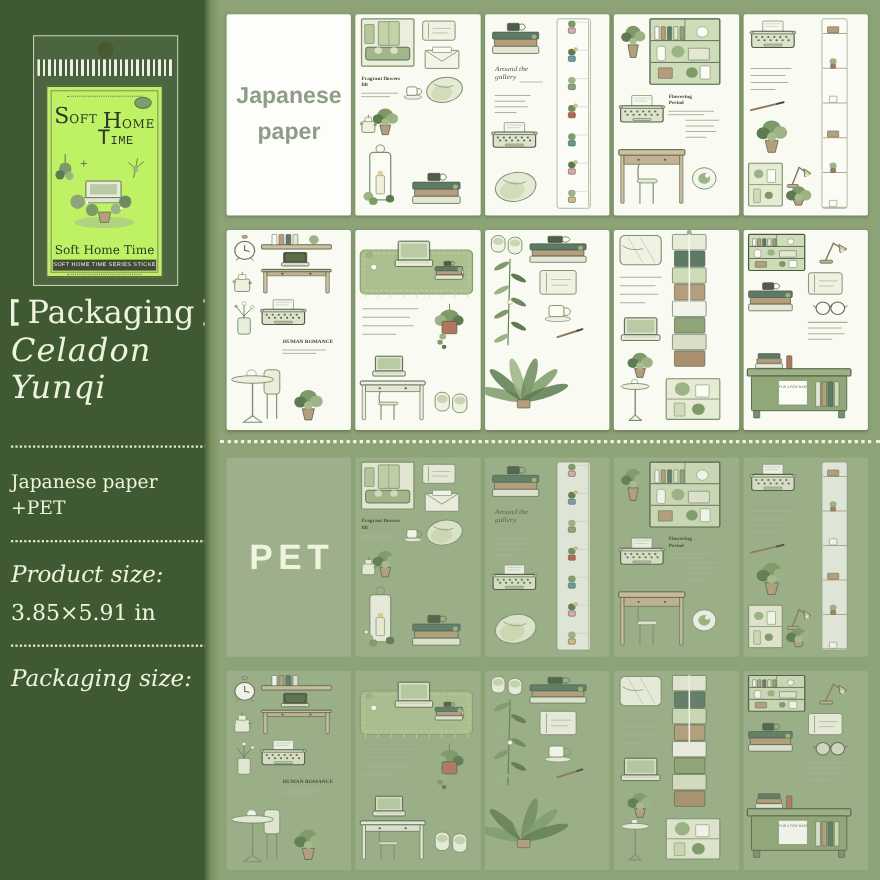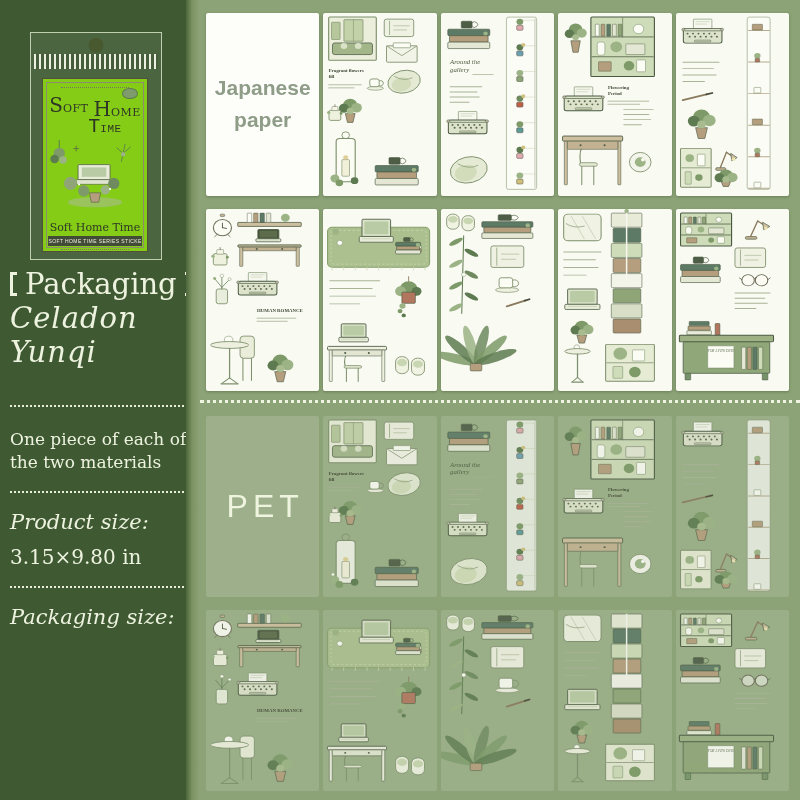--- a/index.html
+++ b/index.html
@@ -8,21 +8,21 @@
   
   .sidebar{position:absolute;left:0;top:0;width:200px;height:800px;background:#3F5A33;}
   .edge{position:absolute;left:186px;top:0;width:14px;height:800px;
         background:linear-gradient(90deg,#4c6539,#7d9363 45%,#8CA377);}
   .bag{position:relative;margin:32px 0 0 30px;width:130px;height:226px;
        border:1px solid rgba(222,232,206,.8);background:rgba(255,255,255,.07);}
   .hole{position:absolute;top:5px;left:50%;transform:translateX(-50%);
         width:15px;height:15px;border-radius:50%;background:#48592f;}
   .stripes{position:absolute;top:21px;left:3px;right:3px;height:15px;
         background:repeating-linear-gradient(90deg,rgba(244,248,234,.95) 0 2px,rgba(40,60,30,.18) 2px 5px);}
-  .plabel{position:absolute;left:11px;top:45px;width:106px;height:174px;background:#84cc16;
+  .plabel{position:absolute;left:11px;top:45px;width:106px;height:174px;background:#bef264;
         border:1px solid #50503b;box-sizing:border-box;text-align:center;padding:5px 4px 3px;}
   .plabel .inner{position:absolute;inset:3px;border:1px solid #8c8c6f;pointer-events:none;}
   .tinyrow{margin:1px auto 0;width:70%;border-bottom:1px dotted #77775e;height:2px;}
   .badge{position:absolute;top:9px;right:9px;width:14px;height:9px;border-radius:50%;
         background:#7f9c6d;border:1px solid #5c7a4e;}
   .ptitle{margin-top:7px;font-family:"DejaVu Serif",serif;color:#2e3626;line-height:1.05;}
   .ptitle .cap{font-size:20px;}
   .ptitle .rest{font-size:11px;letter-spacing:.5px;}
   .ptitle .tline2{margin-left:20px;font-family:Liberation Mono, monospace;}
   .ptitle .w2{position:relative;top:4px;}
@@ -48,21 +48,21 @@
   #paper-section{top:0;}
   #pet-section{top:400px;border-top:3px dotted #eef3e2;}
   .cell{border-radius:2px;overflow:hidden;position:relative;}
   .sheet.paper{background:#f9faf2;box-shadow:0 1px 3px rgba(25,40,15,.3);}
   .sheet.pet{background:rgba(255,255,255,.13);}
   .sheet.pet .art{opacity:.88;}
   .label-card.paper{background:#fdfefa;box-shadow:0 1px 3px rgba(25,40,15,.3);
         display:flex;align-items:center;justify-content:center;text-align:center;}
   .label-card.pet{background:rgba(255,255,255,.15);display:flex;align-items:center;justify-content:center;}
   .label-text.paper{font-weight:600;font-size:21px;line-height:1.55;color:#8e9c88;}
-  .label-text.pet{font-weight:400;font-size:32px;color:#eef4de;letter-spacing:5px;padding-left:5px;}
+  .label-text.pet{font-weight:700;font-size:32px;color:#eef4de;letter-spacing:5px;padding-left:5px;}
   .art{width:100%;height:100%;display:block;}
 </style>
 </head>
 <body>
 
 <div class="stage">
 
   <aside class="sidebar">
     <div class="bag">
       <div class="hole"></div>
@@ -102,24 +102,24 @@
     </div>
 
     <div class="side-text">
       <div class="heading">
         <span class="bracket l"></span>
         <span>Packaging</span>
         <span class="bracket r"></span>
       </div>
       <div class="brand">Celadon Yunqi</div>
       <div class="dotline"></div>
-      <div class="spec">One piece of each of the two materials</div>
+      <div class="spec">Japanese paper +PET</div>
       <div class="dotline d2"></div>
       <div class="size-label">Product size:</div>
-      <div class="size-value">3.15×9.80 in</div>
+      <div class="size-value">3.85×5.91 in</div>
       <div class="dotline d2"></div>
       <div class="size-label">Packaging size:</div>
 
     </div>
     <div class="edge"></div>
   </aside>
 
   <section class="mat-section" id="paper-section">
       <div class="cell label-card paper">
         <div class="label-text paper">Japanese paper</div>

